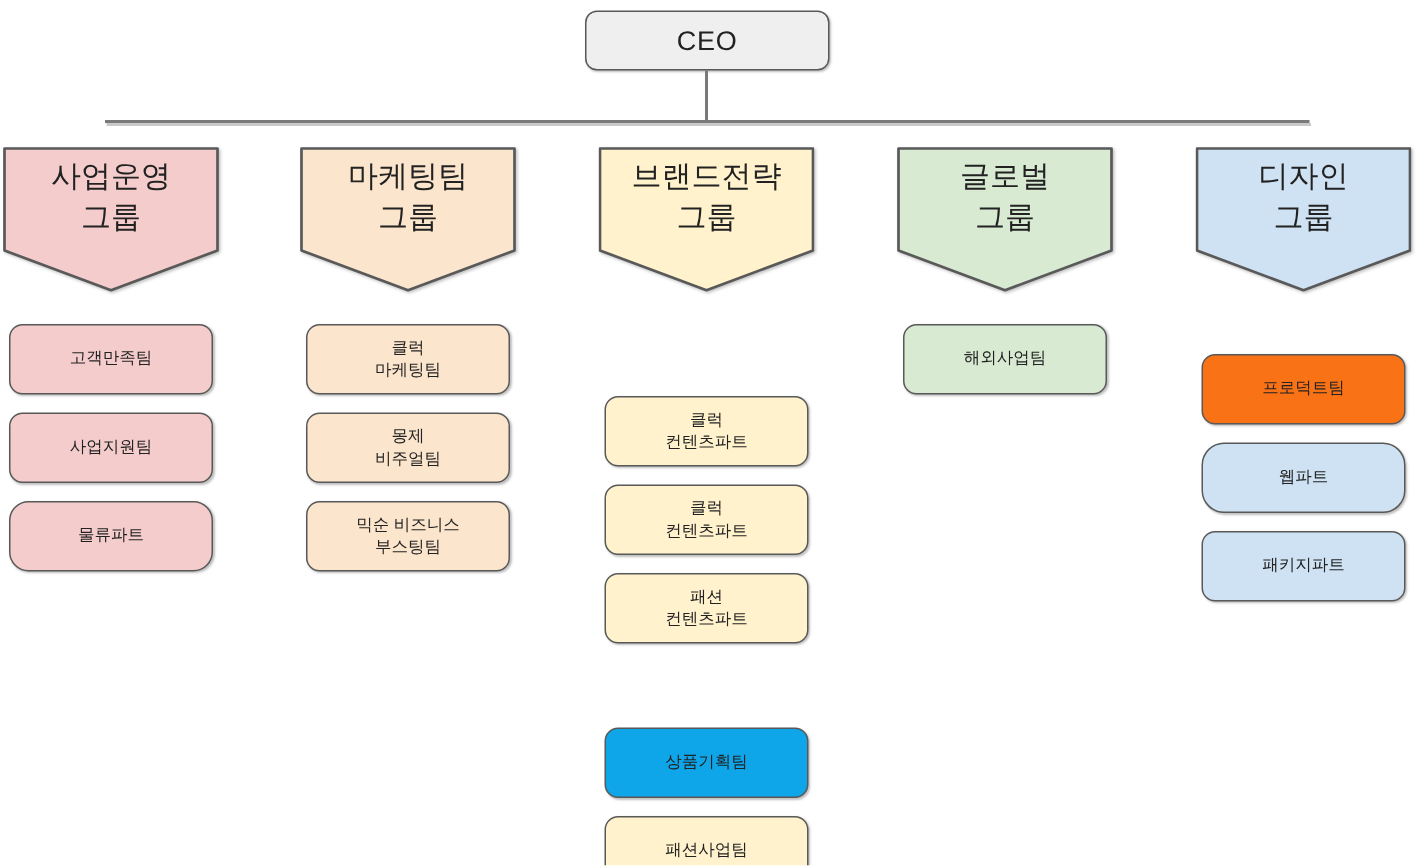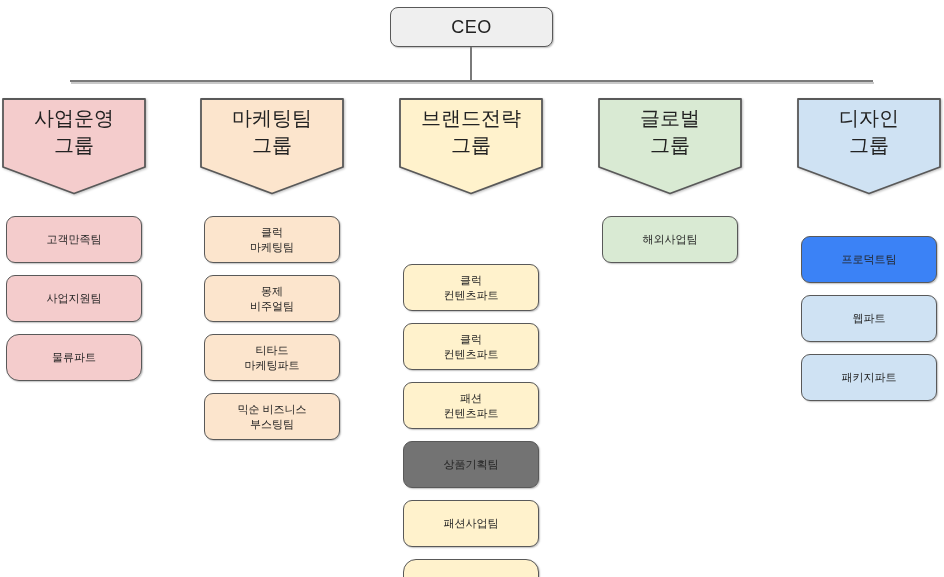--- a/index.html
+++ b/index.html
@@ -141,42 +141,40 @@
             <polygon points="1,1 143,1 143,69 72,95.5 1,69" fill="#fce5cd" stroke="#595959" stroke-width="1.8" stroke-linejoin="round"></polygon>
           </svg>
           <div class="banner-label">마케팅팀
 그룹</div>
         </div>
         <div class="teams">
           <div class="team-box" style="background: rgb(252, 229, 205);">클럭
 마케팅팀</div>
           <div class="team-box" style="background: rgb(252, 229, 205);">몽제
 비주얼팀</div>
-          <div class="team-box" style="background: rgb(252, 229, 205);">티타드
-마케팅파트</div>
           <div class="team-box" style="background: rgb(252, 229, 205);">믹순 비즈니스
 부스팅팀</div>
         </div>
       </div>
       <div class="group-col" style="left: 399px; gap: 48px;">
         <div class="banner">
           <svg width="144" height="97" viewBox="0 0 144 97">
             <polygon points="1,1 143,1 143,69 72,95.5 1,69" fill="#fff2cc" stroke="#595959" stroke-width="1.8" stroke-linejoin="round"></polygon>
           </svg>
           <div class="banner-label">브랜드전략
 그룹</div>
         </div>
         <div class="teams">
           <div class="team-box" style="background: rgb(255, 242, 204);">클럭
 컨텐츠파트</div>
           <div class="team-box" style="background: rgb(255, 242, 204);">클럭
 컨텐츠파트</div>
           <div class="team-box" style="background: rgb(255, 242, 204);">패션
 컨텐츠파트</div>
-          <div class="team-box" style="background: #737373;">상품기획팀</div>
+          <div class="team-box" style="background: #0ea5e9; margin-top: 44px;">상품기획팀</div>
           <div class="team-box" style="background: rgb(255, 242, 204);">패션사업팀</div>
           <div class="team-box" style="background: rgb(255, 242, 204); border-radius: 13px;">비주얼팀</div>
         </div>
       </div>
       <div class="group-col" style="left: 598px;">
         <div class="banner">
           <svg width="144" height="97" viewBox="0 0 144 97">
             <polygon points="1,1 143,1 143,69 72,95.5 1,69" fill="#d9ead3" stroke="#595959" stroke-width="1.8" stroke-linejoin="round"></polygon>
           </svg>
           <div class="banner-label">글로벌
@@ -188,19 +186,19 @@
       </div>
       <div class="group-col" style="left: 797px; gap: 20px;">
         <div class="banner">
           <svg width="144" height="97" viewBox="0 0 144 97">
             <polygon points="1,1 143,1 143,69 72,95.5 1,69" fill="#cfe2f3" stroke="#595959" stroke-width="1.8" stroke-linejoin="round"></polygon>
           </svg>
           <div class="banner-label">디자인
 그룹</div>
         </div>
         <div class="teams">
-          <div class="team-box" style="background: #3b82f6;">프로덕트팀</div>
-          <div class="team-box" style="background: rgb(207, 226, 243);">웹파트</div>
+          <div class="team-box" style="background: #f97316;">프로덕트팀</div>
+          <div class="team-box" style="background: rgb(207, 226, 243); border-radius: 15px;">웹파트</div>
           <div class="team-box" style="background: rgb(207, 226, 243);">패키지파트</div>
         </div>
       </div>
     </div>
 </div>
 
 </body></html>

